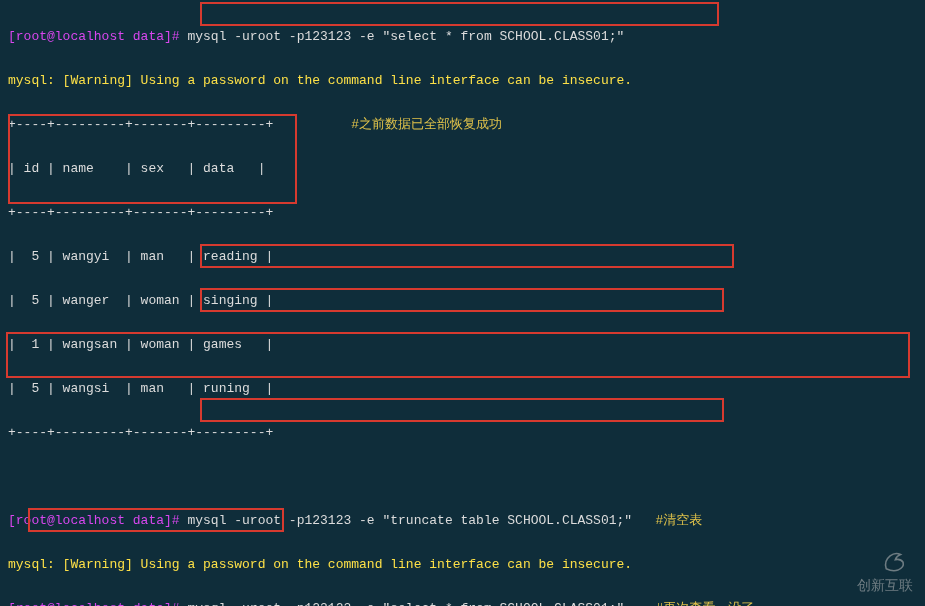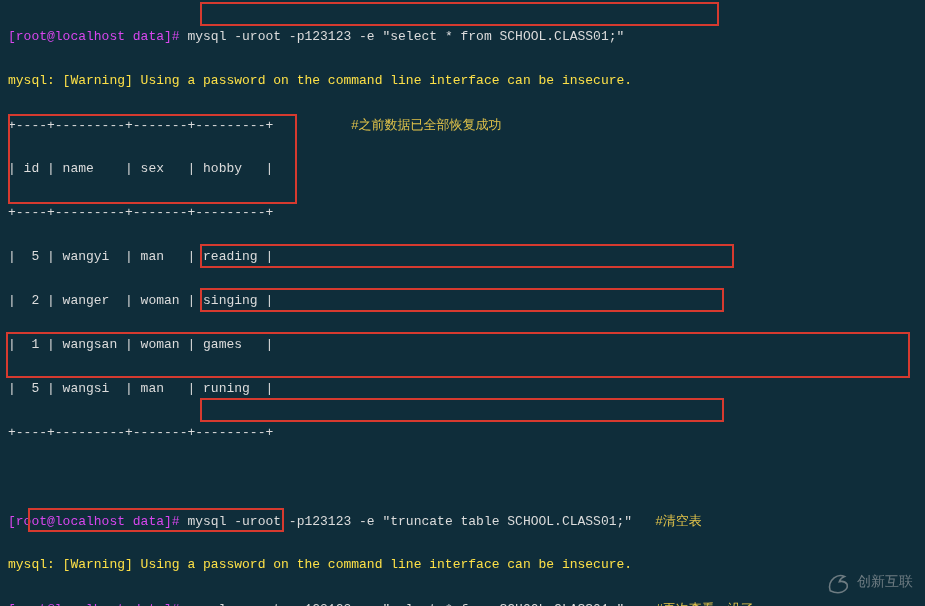--- a/index.html
+++ b/index.html
@@ -16,52 +16,53 @@
     position: relative;
   }
   .terminal {
     padding: 4px 8px;
     white-space: pre;
   }
   .row { display: block; height: 22px; }
   .prompt { color: #d946ef; }
   .cmd { color: #dcdcdc; }
   .warn { color: #fde047; }
-  .comment { color: #e0c24a; font-family: Liberation Sans, sans-serif; }
+  .comment { color: #e0c24a; font-family: Liberation Mono, monospace; }
 
   .redbox {
     border: 2px solid #d63a2f;
     position: absolute;
     pointer-events: none;
   }
 
   .logo {
     position: absolute;
     right: 12px;
     bottom: 10px;
     display: flex;
-    align-items: flex-start;
+    align-items: flex-end;
     color: #7f8a8f;
     font-family: "Microsoft YaHei", sans-serif;
     font-size: 14px;
     opacity: 0.85;
+    flex-direction: column;
   }
   .logo svg { margin-right: 6px; }
 </style>
 </head>
 <body>
 
 <div class="terminal">
 <span class="row"><span class="prompt">[root@localhost data]# </span><span class="cmd">mysql -uroot -p123123 -e "select * from SCHOOL.CLASS01;"</span></span>
 <span class="row"><span class="warn">mysql: [Warning] Using a password on the command line interface can be insecure.</span></span>
 <span class="row"><span>+----+---------+-------+---------+</span>          <span class="comment">#之前数据已全部恢复成功</span></span>
-<span class="row"><span>| id | name    | sex   | hobby   |</span></span>
+<span class="row"><span>| id | name    | sex   | data   |</span></span>
 <span class="row"><span>+----+---------+-------+---------+</span></span>
 <span class="row"><span>|  5 | wangyi  | man   | reading |</span></span>
-<span class="row"><span>|  2 | wanger  | woman | singing |</span></span>
+<span class="row"><span>|  5 | wanger  | woman | singing |</span></span>
 <span class="row"><span>|  1 | wangsan | woman | games   |</span></span>
 <span class="row"><span>|  5 | wangsi  | man   | runing  |</span></span>
 <span class="row"><span>+----+---------+-------+---------+</span></span>
 <span class="row"></span>
 <span class="row"><span class="prompt">[root@localhost data]# </span><span class="cmd">mysql -uroot -p123123 -e "truncate table SCHOOL.CLASS01;"</span>   <span class="comment">#清空表</span></span>
 <span class="row"><span class="warn">mysql: [Warning] Using a password on the command line interface can be insecure.</span></span>
 <span class="row"><span class="prompt">[root@localhost data]# </span><span class="cmd">mysql -uroot -p123123 -e "select * from SCHOOL.CLASS01;"</span>    <span class="comment">#再次查看，没了</span></span>
 
 
 

